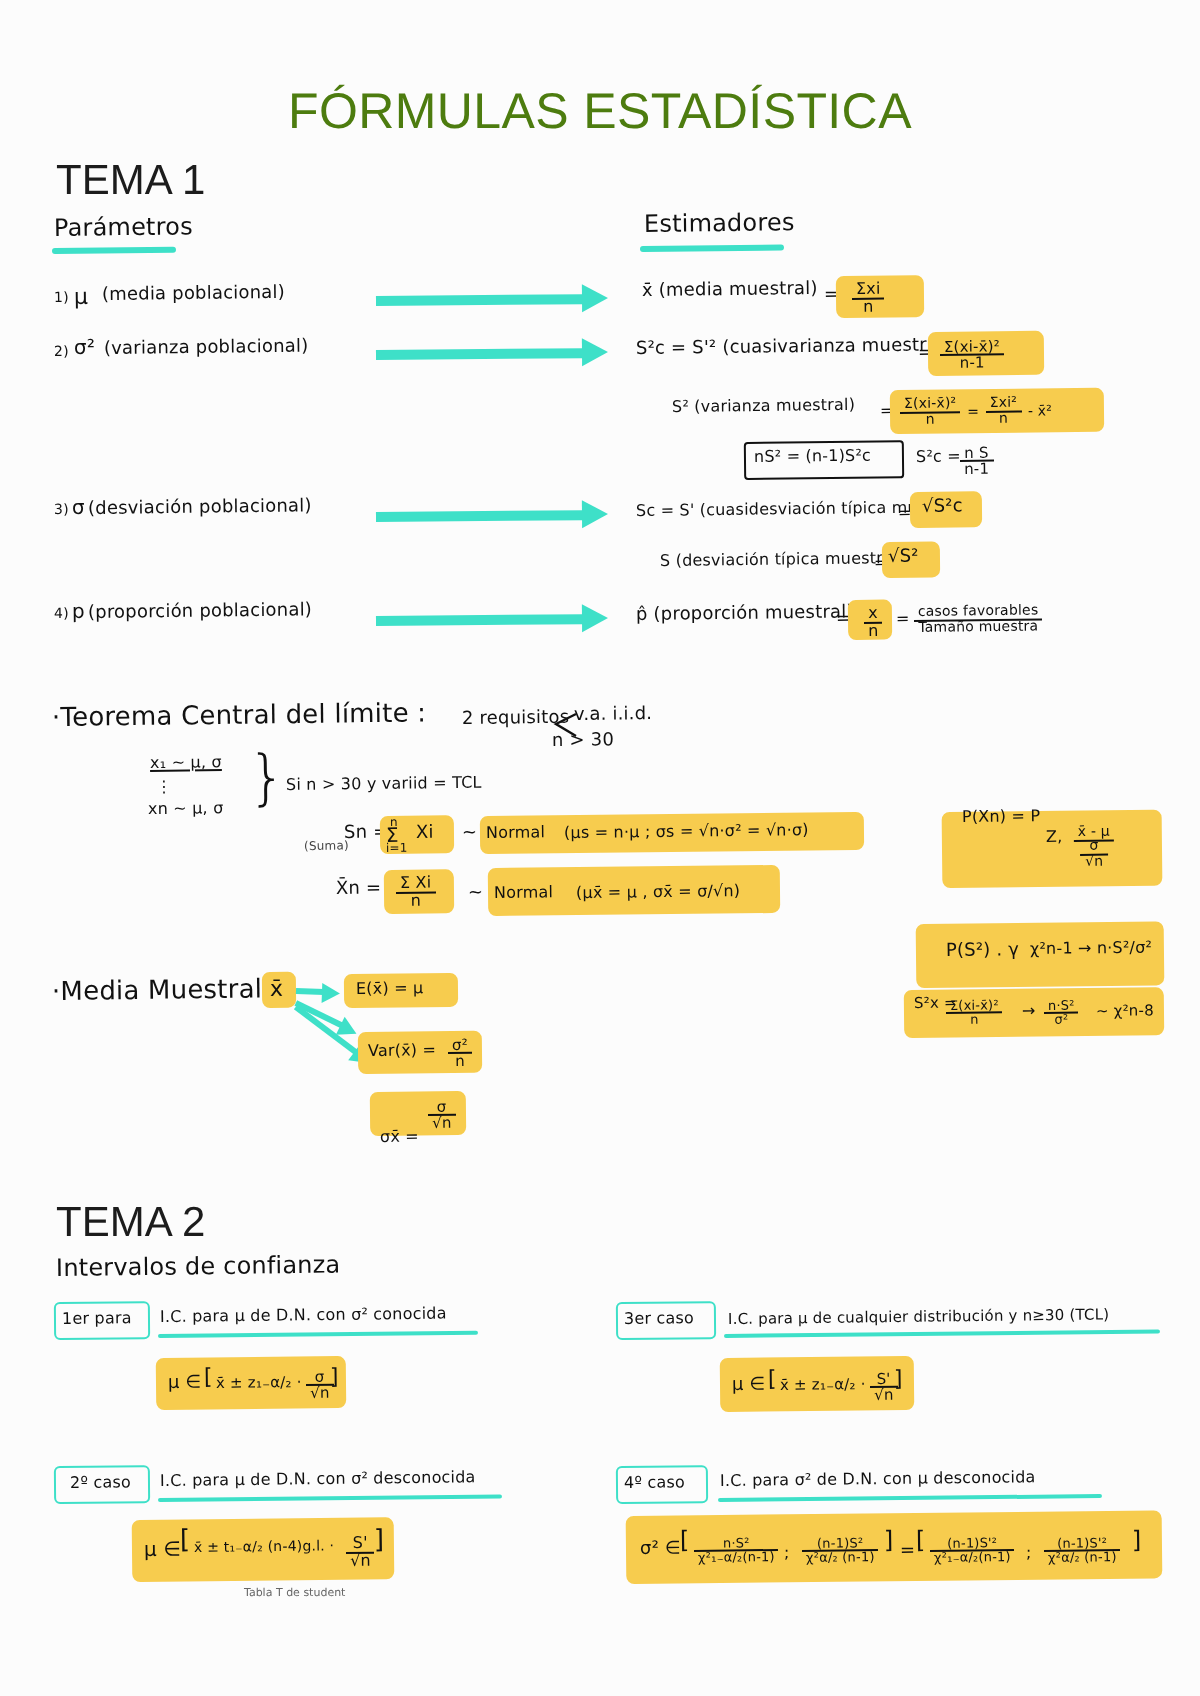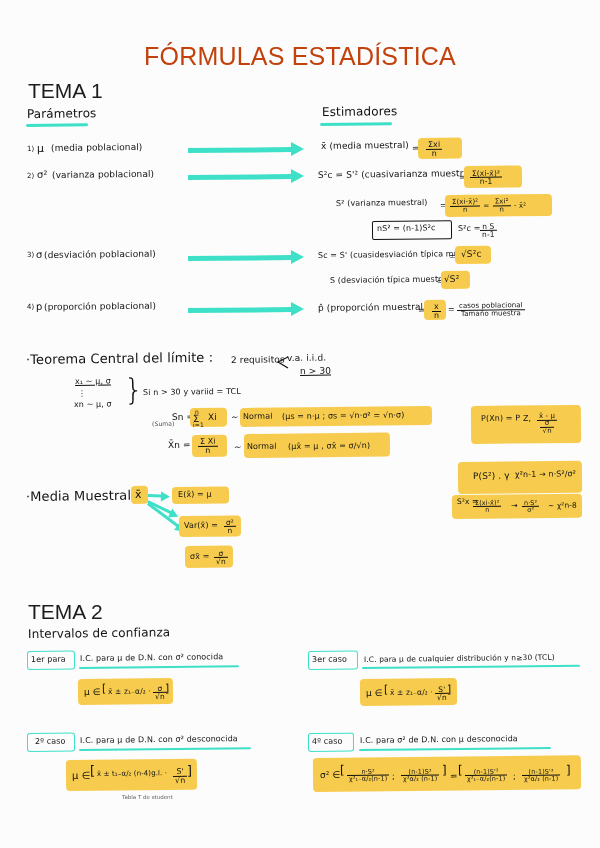--- a/index.html
+++ b/index.html
@@ -24,21 +24,21 @@
   }
   
   .doc-title {
     position: absolute;
     left: 0; top: 42px;
     width: 600px;
     text-align: center;
     font-family: "Liberation Sans", sans-serif;
     font-size: 25px;
     letter-spacing: .2px;
-    color: #c2410c;
+    color: #4d7c0f;
   }
   .tema {
     position: absolute;
     font-family: "Liberation Sans", sans-serif;
     font-size: 21px;
     color: #1c1c1c;
   }
   #tema1 { left: 28px; top: 79px; }
   #tema2 { left: 28px; top: 600px; }
 
@@ -246,29 +246,29 @@
   <div class="hlbox" style="left:424px; top:300px; width:22px; height:20px;"></div>
   <div class="hw s8" style="left:431px; top:303px;">
     <span class="frac">
       <span class="num">x</span>
       <span class="den">n</span>
     </span>
   </div>
   <div class="hw s8" style="left:448px; top:305px;">=</div>
   <div class="hw s7" style="left:456px; top:303px;">
     <span class="frac">
-      <span class="num">casos poblacional</span>
+      <span class="num">casos favorables</span>
       <span class="den">Tamaño muestra</span>
     </span>
   </div>
 
   <div class="hw s13" style="left:26px; top:352px;">·Teorema Central del límite :</div>
   <div class="hw s9" style="left:231px; top:355px;">2 requisitos</div>
   <div class="hw s9" style="left:287px; top:353px;">v.a. i.i.d.</div>
-  <div class="hw s9" style="left:300px; top:366px;text-decoration:underline;">n &gt; 30</div>
+  <div class="hw s9" style="left:276px; top:366px;">n &gt; 30</div>
   <svg style="position:absolute; left:276px; top:355px;" width="14" height="18">
     <path d="M12 2 L2 7 L12 13" stroke="#111" stroke-width="1.2" fill="none"></path>
   </svg>
 
   <div class="hw s8" style="left:75px; top:377px;text-decoration:underline;">x₁ ~ μ, σ</div>
   <div class="hw s8" style="left:78px; top:389px;">⋮</div>
   <div class="hw s8" style="left:74px; top:400px;">xn ~ μ, σ</div>
   <div class="hw" style="left:124px; top:372px; font-size:30px; font-weight:200;">}</div>
 
   <div class="hw s8" style="left:143px; top:388px;">Si n &gt; 30 y variid = TCL</div>
@@ -292,21 +292,21 @@
       <span class="num">Σ Xi</span>
       <span class="den">n</span>
     </span>
   </div>
   <div class="hw s9" style="left:234px; top:442px;">~</div>
   <div class="hlbox" style="left:244px; top:434px; width:146px; height:24px;"></div>
   <div class="hw s8" style="left:247px; top:442px;">Normal</div>
   <div class="hw s8" style="left:288px; top:442px;">(μx̄ = μ , σx̄ = σ/√n)</div>
 
   <div class="hlbox" style="left:471px; top:406px; width:110px; height:38px;"></div>
-  <div class="hw s8" style="left:481px; top:414px;">P(Xn) = P</div>
+  <div class="hw s8" style="left:481px; top:404px;">P(Xn) = P</div>
   <div class="hw s8" style="left:523px; top:414px;">Z,</div>
   <div class="hw s7" style="left:536px; top:413px;">
     <span class="frac">
       <span class="num">x̄ - μ</span>
       <span class="den">
         <span class="frac">
           <span class="num">σ</span>
           <span class="den">√n</span>
         </span>
       </span>
@@ -350,21 +350,21 @@
   <div class="hlbox" style="left:179px; top:516px; width:62px; height:21px;"></div>
   <div class="hw s8" style="left:184px; top:521px;">Var(x̄) =</div>
   <div class="hw s75" style="left:223px; top:519px;">
     <span class="frac">
       <span class="num">σ²</span>
       <span class="den">n</span>
     </span>
   </div>
 
   <div class="hlbox" style="left:185px; top:546px; width:48px; height:22px;"></div>
-  <div class="hw s8" style="left:190px; top:552px;">σx̄ =</div>
+  <div class="hw s8" style="left:190px; top:564px;">σx̄ =</div>
   <div class="hw s75" style="left:213px; top:550px;">
     <span class="frac">
       <span class="num">σ</span>
       <span class="den">√n</span>
     </span>
   </div>
 
   <div class="tema" id="tema2">TEMA 2</div>
   <div class="hw s12" style="left:28px; top:627px;">Intervalos de confianza</div>
 

